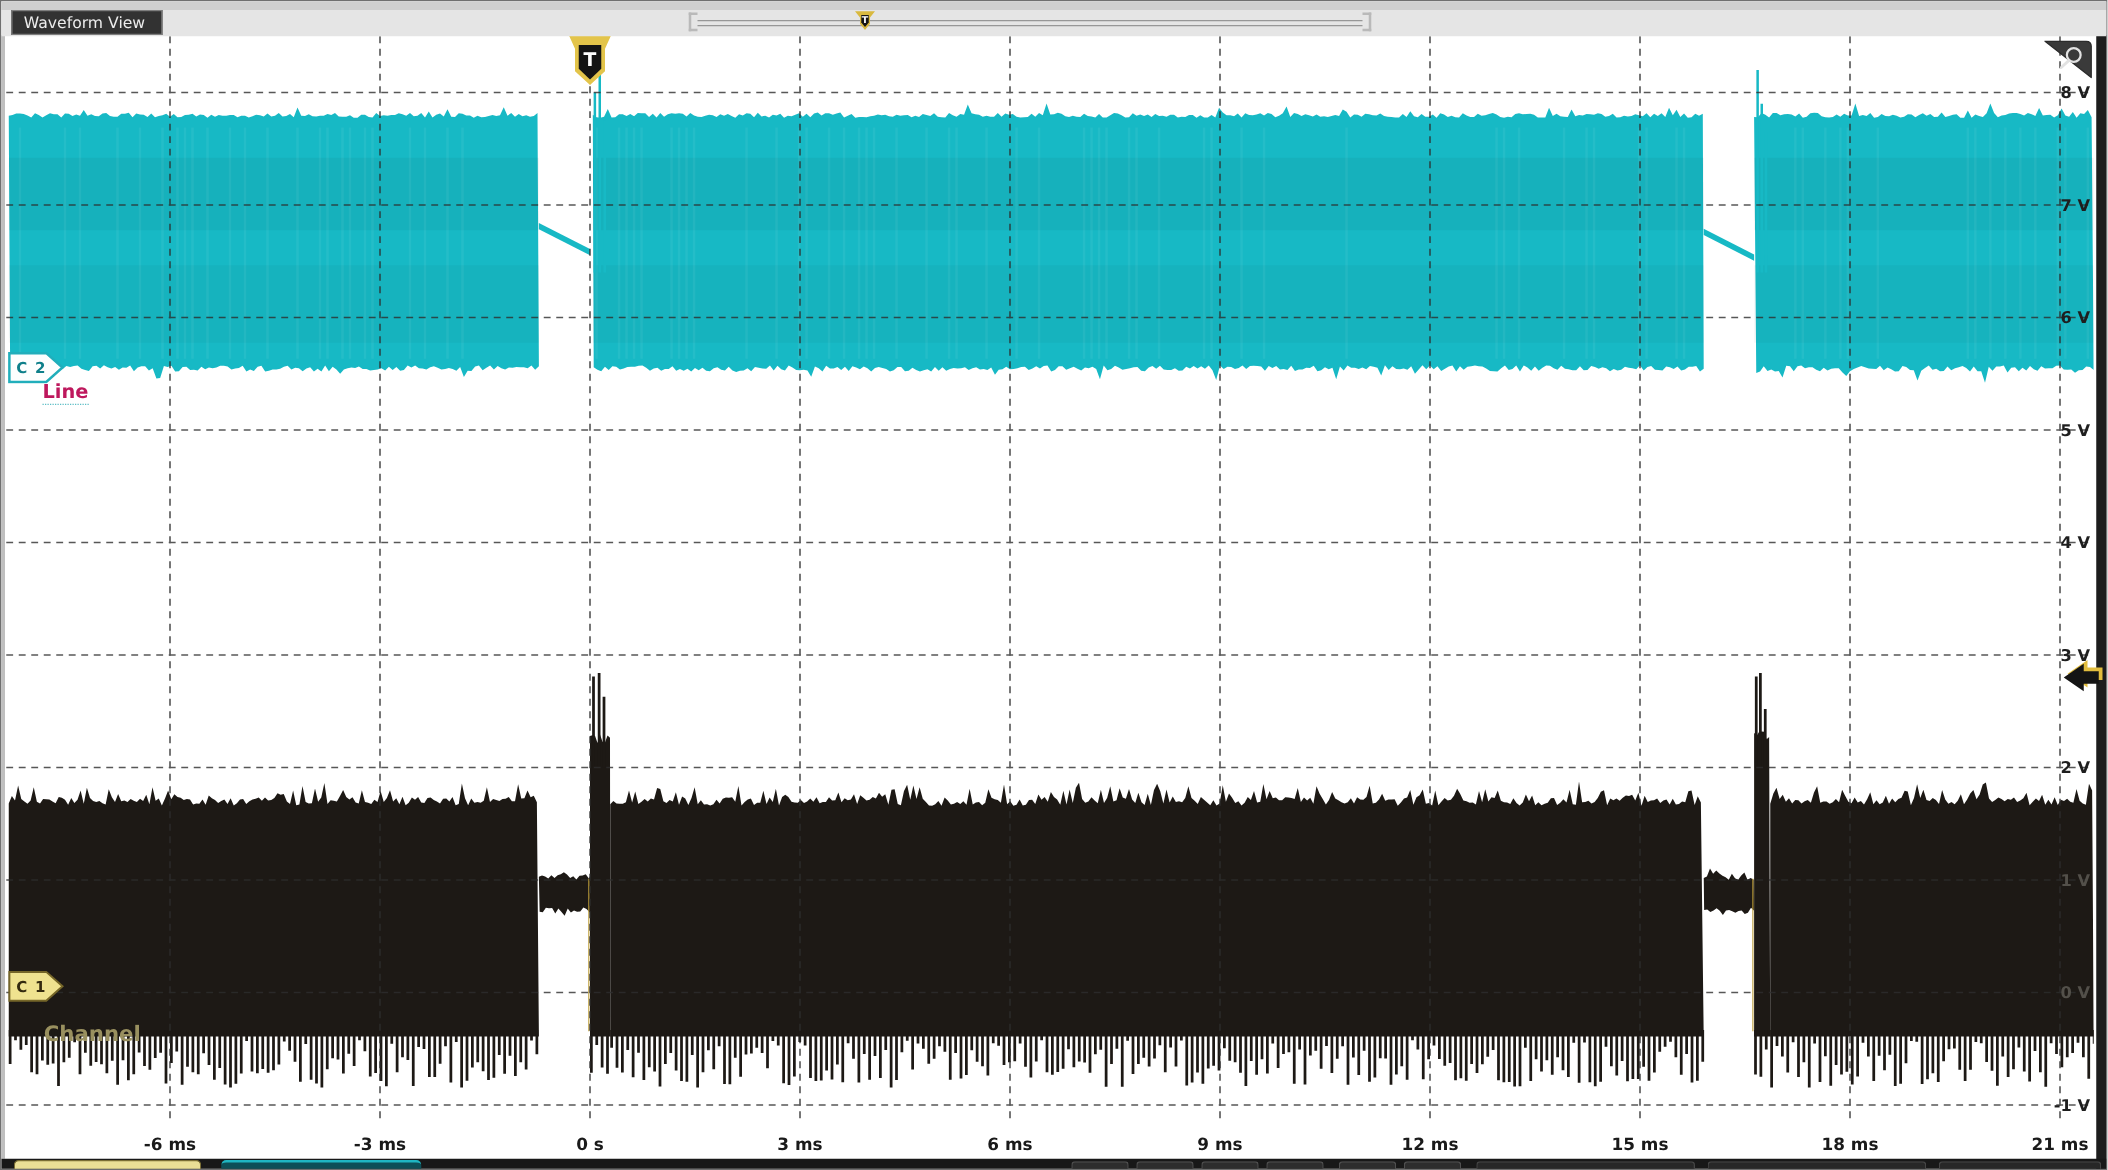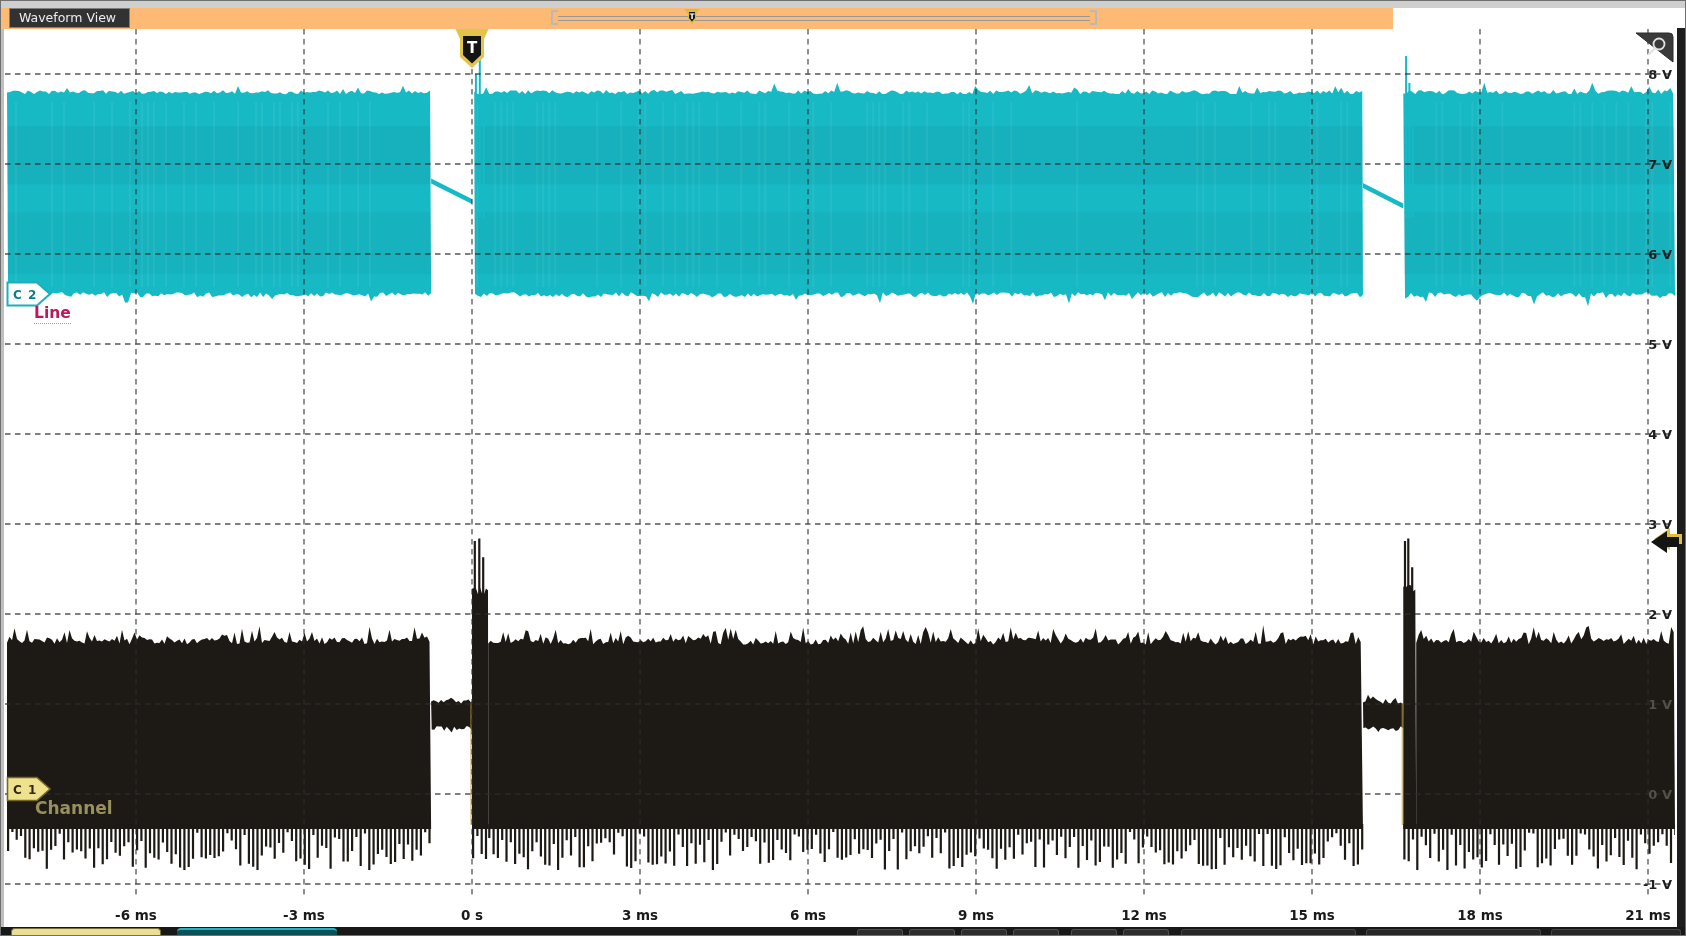--- a/index.html
+++ b/index.html
@@ -2,39 +2,39 @@
 <html><head>
 <meta charset="utf-8">
 <style>
   html,body{margin:0;padding:0;background:#e8e8e8;}
   .window{
     position:relative;width:1686px;height:936px;overflow:hidden;
     background:#ffffff;font-family:"DejaVu Sans",sans-serif;
     border:1px solid #6f6f6f;box-sizing:border-box;
   }
   .top-chrome{position:absolute;left:0;top:0;width:1686px;height:7px;background:#cfcfcf;z-index:6;}
-  .titlebar{position:absolute;left:0;top:7px;width:1392px;height:21px;background:#fdba74;z-index:6;}
+  .titlebar{position:absolute;left:0;top:7px;width:1686px;height:21px;background:#e5e5e5;z-index:6;}
   .title-box{
     position:absolute;left:8px;top:0px;width:121px;height:20px;
     background:#323232;border:1px solid #7e7e7e;box-sizing:border-box;
     color:#ededed;font-size:12.5px;line-height:18px;padding-left:9px;
     white-space:nowrap;
   }
   .bracket{position:absolute;top:2px;width:7px;height:15px;box-sizing:border-box;}
   .bracket.left{border-left:2.5px solid #b9b9b9;border-top:2.5px solid #b9b9b9;border-bottom:2.5px solid #b9b9b9;}
   .bracket.right{border-right:2.5px solid #b9b9b9;border-top:2.5px solid #b9b9b9;border-bottom:2.5px solid #b9b9b9;}
   .slider-line{position:absolute;height:1.6px;background:#979797;}
   .slider-trigger{position:absolute;top:0px;width:18px;height:20px;}
   .scope-svg{position:absolute;left:0;top:0;z-index:1;}
   .overlay{position:absolute;z-index:4;}
   .right-bar{position:absolute;left:1676px;top:27px;width:10px;height:909px;background:#1d1d1d;z-index:3;}
   .left-edge{position:absolute;left:0;top:27px;width:3px;height:899px;background:#8a8a8a;opacity:.55;z-index:3;}
   .ch-label{position:absolute;z-index:5;font-weight:600;white-space:nowrap;}
   .label-line{font-size:15.5px;border-bottom:1px dotted rgba(24,162,174,.7);padding-bottom:1px;}
-  .label-channel{font-size:17px;}
+  .label-channel{font-size:17px;margin-top:20px;}
   .bottom-strip{position:absolute;left:0;top:926px;width:1686px;height:10px;background:#181818;z-index:7;}
   .b-sliver{position:absolute;top:1px;height:10px;box-sizing:border-box;border-radius:4px 4px 0 0;}
   .b-btn{position:absolute;top:2px;height:9px;width:46px;background:#2d2d2d;border:1px solid #4f4f4f;border-bottom:none;border-radius:3px 3px 0 0;box-sizing:border-box;}
   .b-panel{position:absolute;top:2px;height:9px;background:#272727;border:1px solid #454545;border-bottom:none;border-radius:3px 3px 0 0;box-sizing:border-box;}
 </style>
 </head>
 <body>
 
 <div class="window">
 

